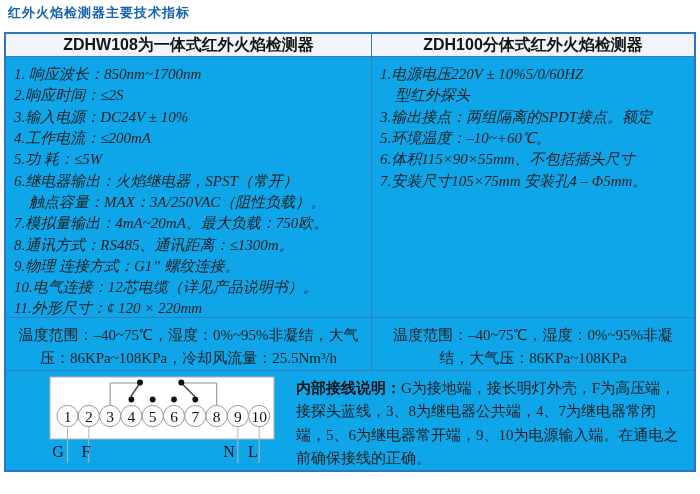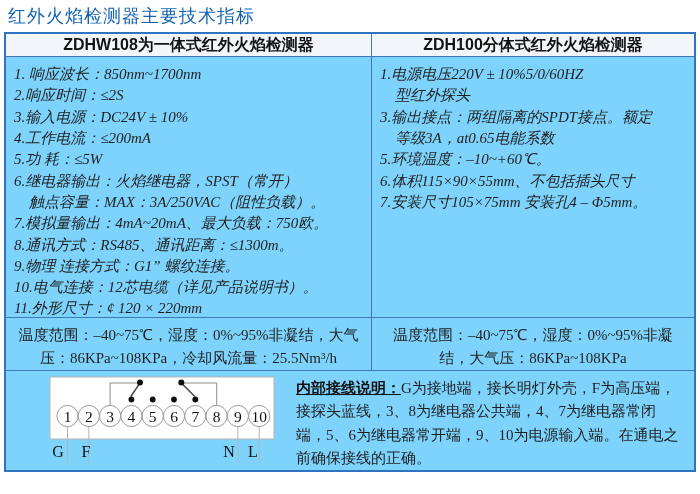--- a/index.html
+++ b/index.html
@@ -1,45 +1,45 @@
 <!DOCTYPE html>
 <html><head>
 <meta charset="utf-8">
 <style>
   * { margin:0; padding:0; box-sizing:border-box; }
   html,body { width:700px; height:494px; background:#ffffff; overflow:hidden; }
   body { font-family:"Liberation Serif", serif; color:#1f1f1f; }
   .page { position:relative; width:700px; height:494px; background:#fff; }
 
   .title { position:absolute; left:8px; top:4px; font-family:"Liberation Sans", sans-serif;
-           font-weight:normal; font-size:18px; letter-spacing:1px; color:#1463b2; }
+           font-weight:bold; font-size:13px; letter-spacing:1px; color:#1463b2; }
 
   .spec-table { position:absolute; left:4px; top:32px; width:692px; height:440px;
-                border:2px solid #2e74c0; display:flex; flex-direction:column; background:#7dd3fc; }
+                border:2px solid #2e74c0; display:flex; flex-direction:column; background:#0ea5e9; }
 
   .row { display:flex; width:100%; }
   .row-header { height:29px; border-bottom:1px solid #3c78ba; background:#f2f6fb; }
   .row-body   { height:261px; border-bottom:1px solid #3c78ba; }
   .row-env    { height:56px; border-bottom:1px solid #3c78ba; }
   .row-bottom { flex:1; }
 
   .cell-left  { width:366px; border-right:1px solid #3c78ba; }
   .cell-right { flex:1; }
 
   .header-cell { display:flex; align-items:center; justify-content:center;
                  font-family:"Liberation Sans", sans-serif; font-weight:600; font-size:16px; color:#141414; }
 
   .specs { padding:7px 4px 0 8px;font-style:italic; }
   .spec-line { font-size:15px; line-height:21.3px; white-space:pre-wrap; }
 
   .env { padding:6px 10px 0 10px; font-size:15px; line-height:23px;text-align:center; }
 
   .diagram-wrap { width:288px; padding:2px 0 0 40px; }
   .wiring { flex:1; padding:5px 10px 0 2px; font-size:15px; line-height:23.2px; }
-  .wiring-label { font-family:"Liberation Sans", sans-serif; font-weight:bold; color:#111;text-decoration:underline; }
+  .wiring-label { font-family:"Liberation Sans", sans-serif; font-weight:bold; color:#111; }
 
   svg text { font-family:"Liberation Serif", serif; }
 </style>
 </head>
 <body>
 
 <div class="page">
 
   <div class="title">红外火焰检测器主要技术指标</div>
 
@@ -62,21 +62,20 @@
           <div class="spec-line">7.模拟量输出：4mA~20mA、最大负载：750欧。</div>
           <div class="spec-line">8.通讯方式：RS485、通讯距离：≤1300m。</div>
           <div class="spec-line">9.物理 连接方式：G1” 螺纹连接。</div>
           <div class="spec-line">10.电气连接：12芯电缆（详见产品说明书）。</div>
           <div class="spec-line">11.外形尺寸：¢ 120 × 220mm</div>
         </div>
       <div class="cell-right specs">
           <div class="spec-line">1.电源电压220V ± 10%5/0/60HZ</div>
           <div class="spec-line">　型红外探头</div>
           <div class="spec-line">3.输出接点：两组隔离的SPDT接点。额定</div>
-          <div class="spec-line">　等级3A，at0.65电能系数</div>
           <div class="spec-line">5.环境温度：–10~+60℃。</div>
           <div class="spec-line">6.体积115×90×55mm、不包括插头尺寸</div>
           <div class="spec-line">7.安装尺寸105×75mm 安装孔4 – Φ5mm。</div>
         </div>
     </div>
 
     <div class="row row-env">
       <div class="cell-left env">温度范围：–40~75℃，湿度：0%~95%非凝结，大气压：86KPa~108KPa，冷却风流量：25.5Nm³/h</div>
       <div class="cell-right env">温度范围：–40~75℃，湿度：0%~95%非凝结，大气压：86KPa~108KPa</div>
     </div>

